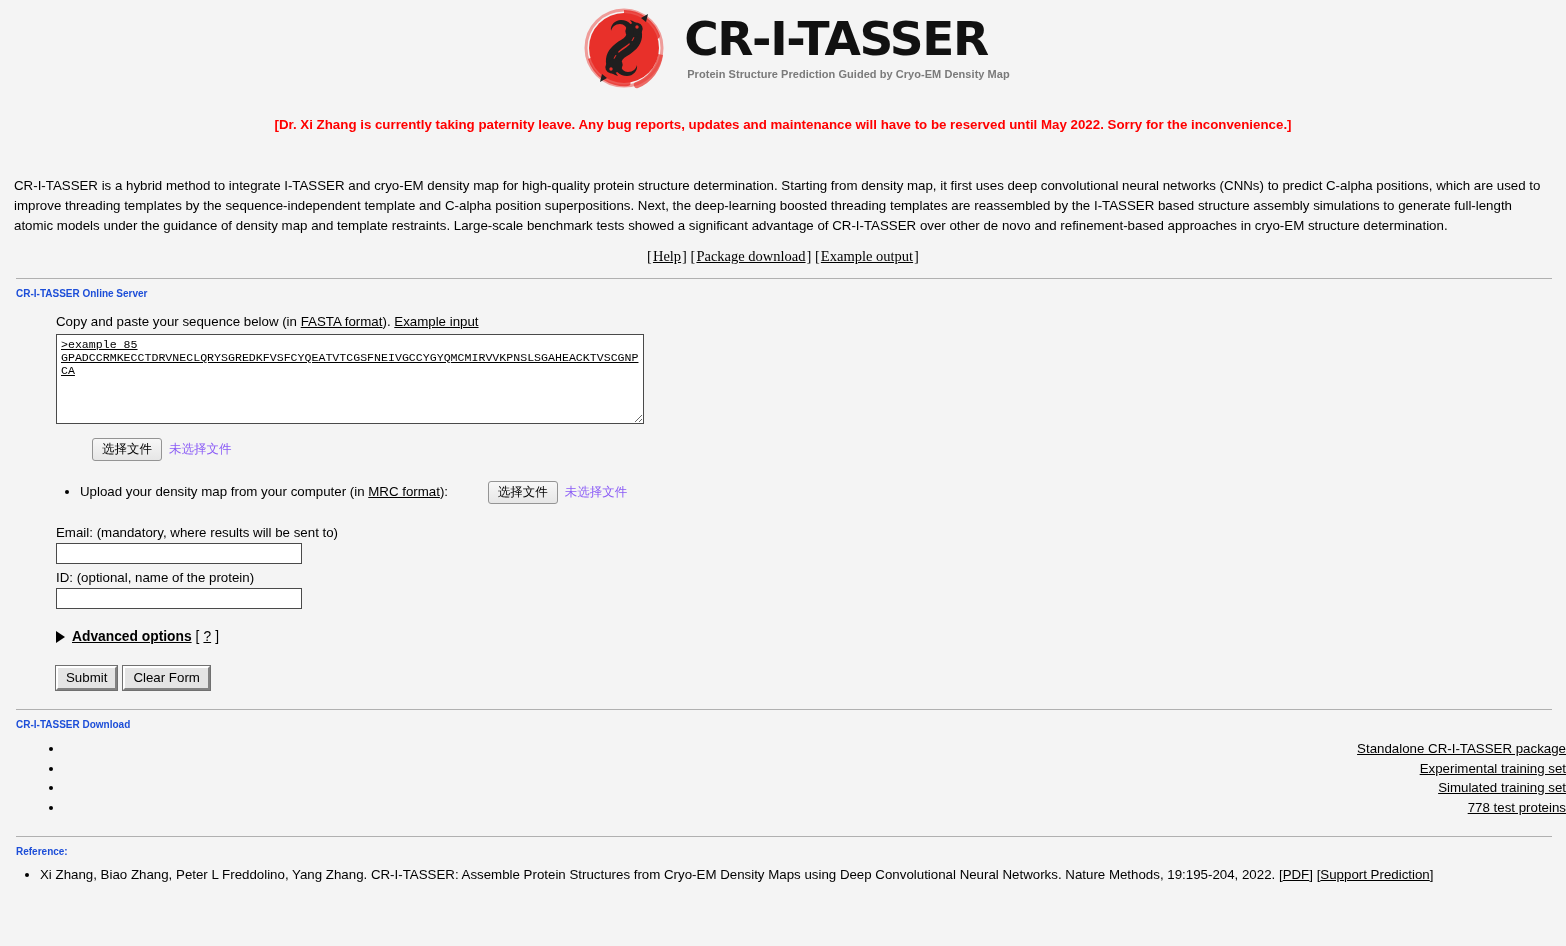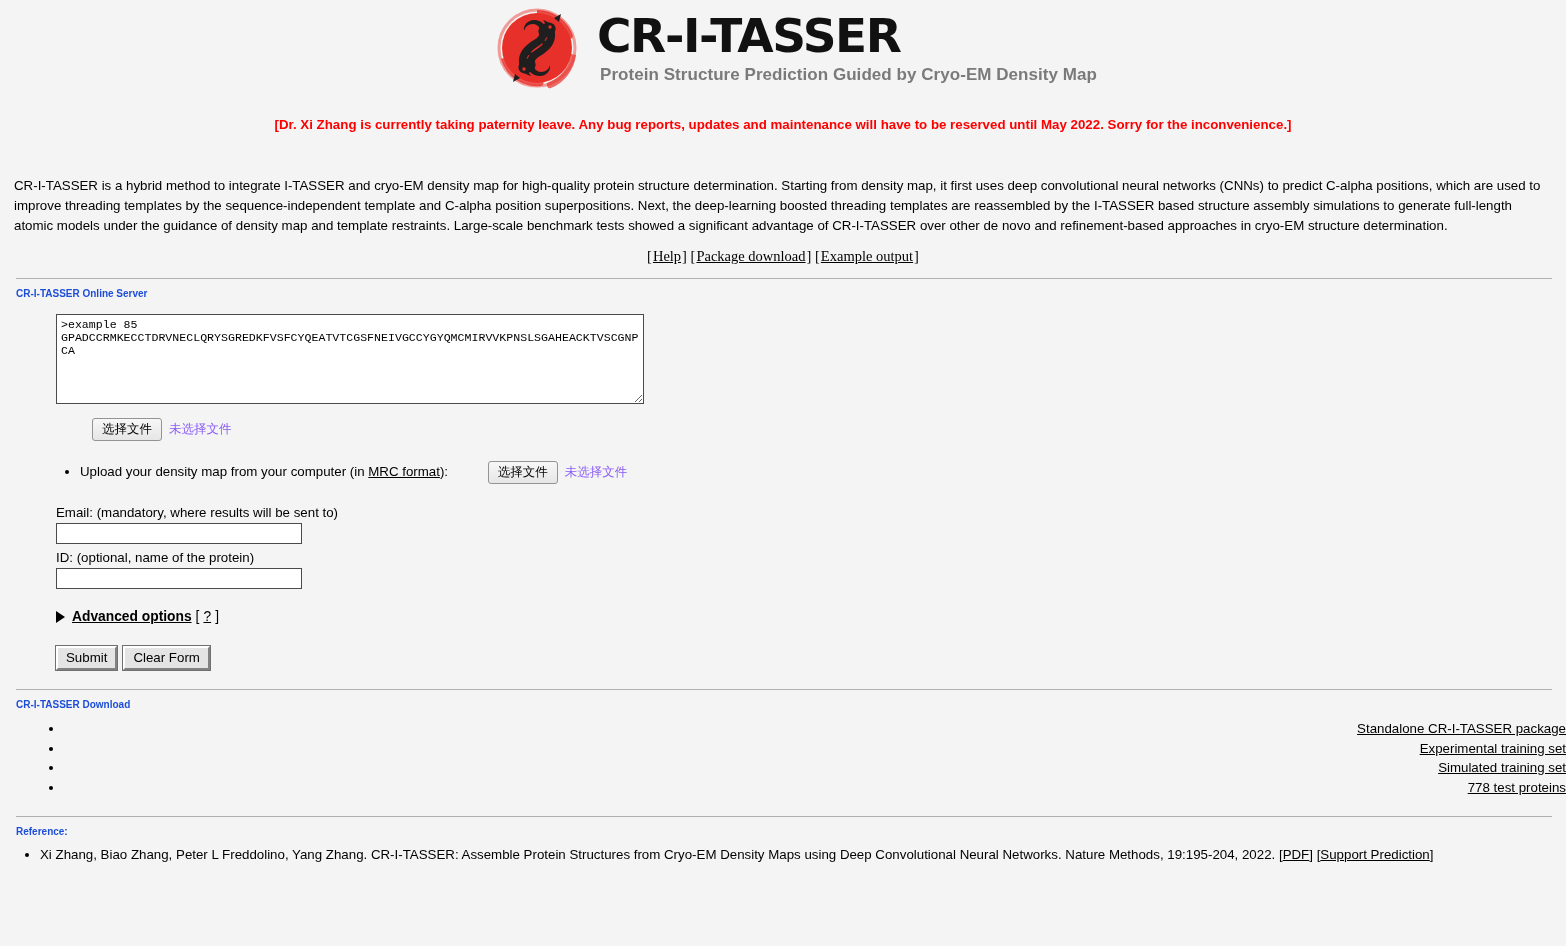--- a/index.html
+++ b/index.html
@@ -46,21 +46,21 @@
   }
   .logo-main {
     font-family: "DejaVu Sans", sans-serif;
     font-weight: bold;
     font-size: 47px;
     letter-spacing: -1.4px;
     color: #111111;
   }
   .logo-sub {
     font-family: "Liberation Sans", sans-serif;
-    font-size: 17px;
+    font-size: 11px;
     font-weight: bold;
     color: #7a7a7a;
     margin-top: 7px;
     margin-left: 3px;
     letter-spacing: 0.05px;
   }
 
   
   .notice {
     text-align: center;
@@ -123,20 +123,21 @@
     font-family: "Liberation Mono", monospace;
     font-size: 11.6px;
     line-height: 13px;
     border: 1px solid #4a4a4a;
     background: #ffffff;
     color: #000;
     resize: both;
     box-sizing: content-box;
     white-space: pre;
     overflow: hidden;
+    text-decoration: underline;
   }
 
   .upload-row { margin-top: 8px; }
   .file-input {
     display: inline-flex;
     align-items: center;
     gap: 7px;
     margin-top: 6px;
   }
   .file-btn {
@@ -270,20 +271,23 @@
   <span>[</span><a>Package download</a><span>]</span>
   <span>[</span><a>Example output</a><span>]</span>
 </div>
 
 <hr class="rule">
 
 <div class="section-title">CR-I-TASSER Online Server</div>
 
 <div class="form-block">
 
+  <div class="form-label">
+    <span>Copy and paste your sequence below (in </span><a>FASTA format</a><span>). </span><a>Example input</a>
+  </div>
 
   <textarea class="seq" spellcheck="false" style="">&gt;example 85
 GPADCCRMKECCTDRVNECLQRYSGREDKFVSFCYQEATVTCGSFNEIVGCCYGYQMCMIRVVKPNSLSGAHEACKTVSCGNP
 CA</textarea>
 
   <div class="upload-row">
     <div class="file-input">
       <button class="file-btn">选择文件</button>
       <span class="file-status">未选择文件</span>
     </div>

